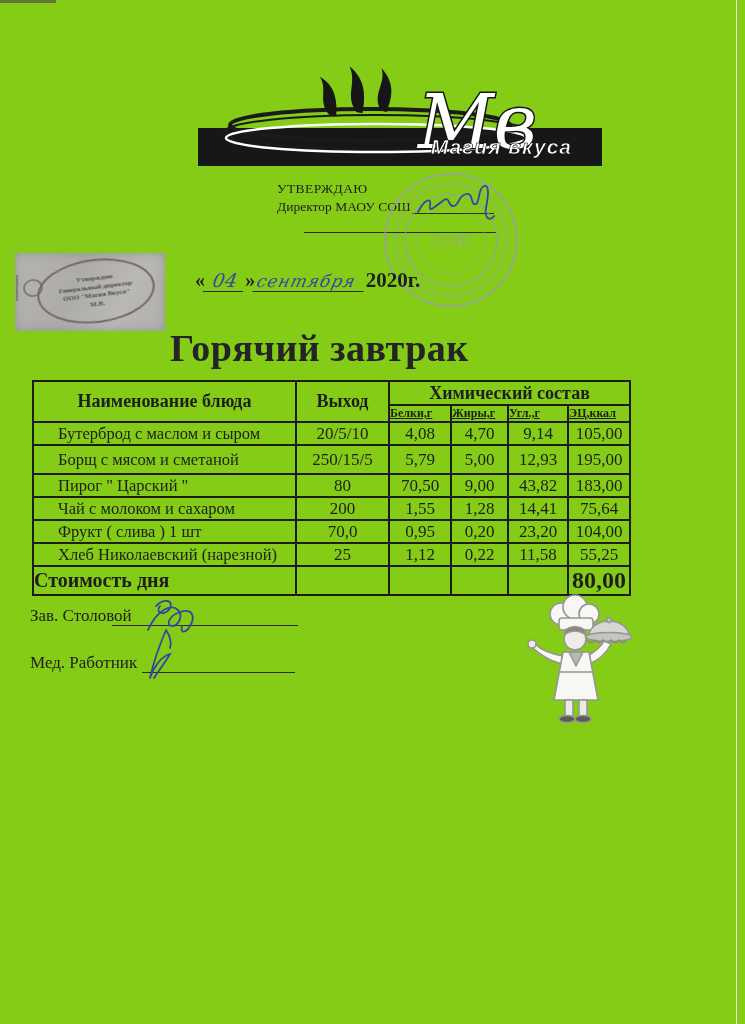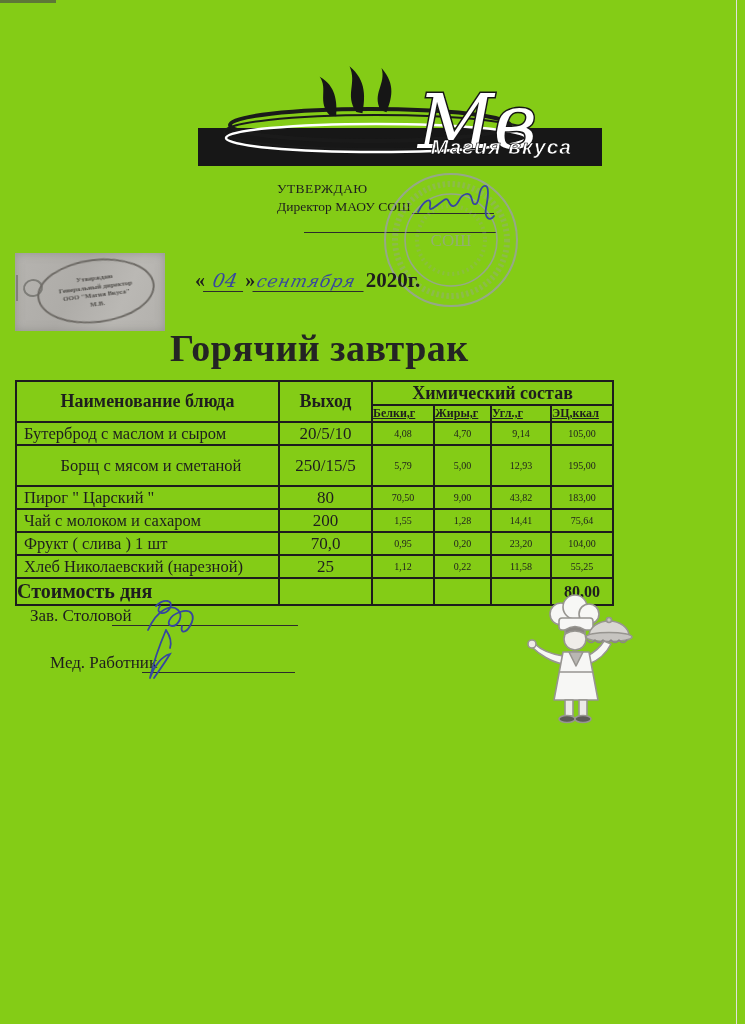--- a/index.html
+++ b/index.html
@@ -47,36 +47,36 @@
     filter:blur(.4px);
   }
   #grey-oval div { font-size:7px; font-weight:bold; color:#4d4b47; line-height:8.5px; text-align:center; }
   #hole-mark { position:absolute; left:8px; top:26px; width:20px; height:18px; border:2px solid #70706c; border-radius:50%; transform:rotate(-10deg); opacity:.8; }
   #hole-bar  { position:absolute; left:1px; top:22px; width:2px; height:26px; background:#6f6f6b; opacity:.7; }
 
   
   #section-title { left:170px; top:326px; font-size:38px; font-weight:bold; letter-spacing:.5px; color:#242424; }
 
   
-  #menu-table { position:absolute; left:15px; top:380px; width:597px; border-collapse:collapse; table-layout:fixed;border-radius:31px; }
+  #menu-table { position:absolute; left:32px; top:380px; width:597px; border-collapse:collapse; table-layout:fixed;border-radius:31px; }
   #menu-table th, #menu-table td { border:2px solid #1d1d1d; overflow:hidden; white-space:nowrap; }
   th.h-main { font-size:18px; font-weight:bold; text-align:center; }
   th.h-chem { font-size:18px; font-weight:bold; height:24px; }
   th.h-sub  { font-size:12px; font-weight:bold; height:15px; text-align:left;text-decoration:underline; }
-  td.c-name { font-size:16.5px; padding-left:7px; height:23px;margin-left:10px; }
+  td.c-name { font-size:16.5px; padding-left:24px; height:23px;margin-left:10px; }
   td.c-out  { font-size:17px; text-align:center;margin-top:48px; }
-  td.c-num  { font-size:10px; text-align:center; }
-  #menu-table tbody tr:nth-child(2) td { height:41px;text-align:center; }
+  td.c-num  { font-size:17px; text-align:center; }
+  #menu-table tbody tr:nth-child(2) td { height:29px; }
   td.f-label { font-size:20px; font-weight:bold; padding-left:0; height:27px; }
-  td.f-total { font-size:16px; font-weight:bold; text-align:center;margin-left:37px; }
+  td.f-total { font-size:24px; font-weight:bold; text-align:center;margin-left:37px; }
 
   
   #canteen-label { left:30px; top:606px; font-size:17px; }
   #canteen-line  { left:112px; top:625px; width:186px; height:1px; background:#2c2c2c; }
-  #medical-label { left:30px; top:653px; font-size:17px;margin-left:20px; }
+  #medical-label { left:30px; top:653px; font-size:17px; }
   #medical-line  { left:142px; top:672px; width:153px; height:1px; background:#2c2c2c; }
   .sig-svg { position:absolute; }
 </style>
 </head>
 <body>
 
 <div id="page">
 
   <div class="abs" id="corner-mark"></div>
   <div class="abs" id="right-edge"></div>

